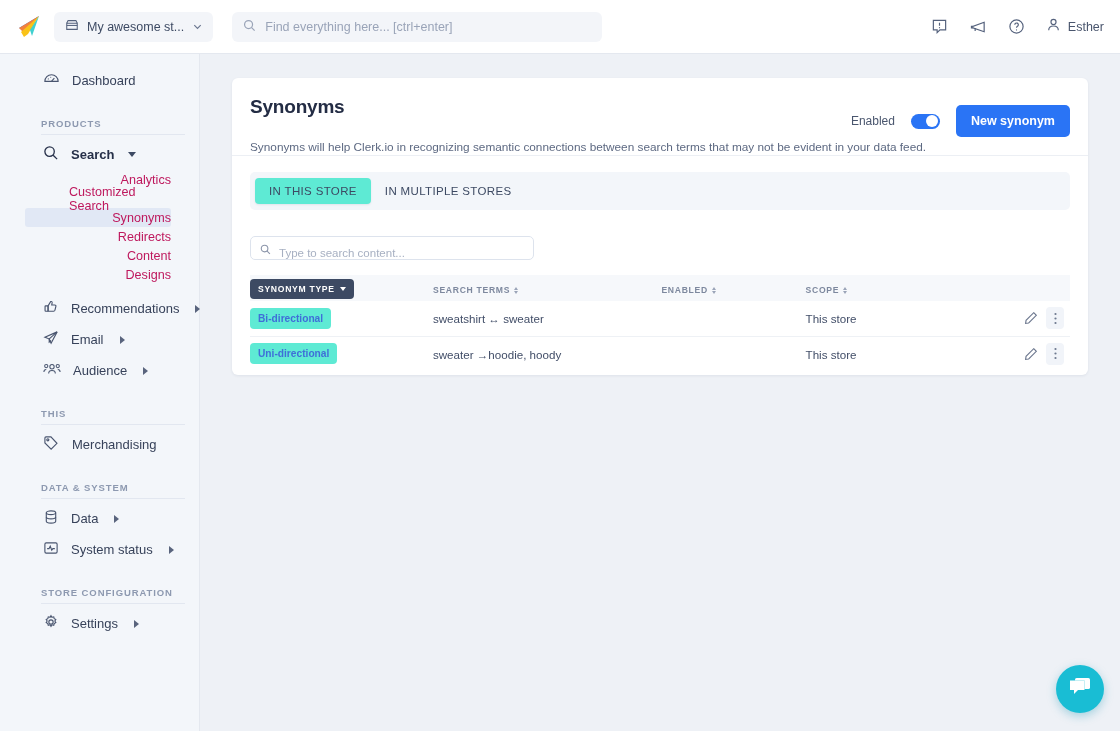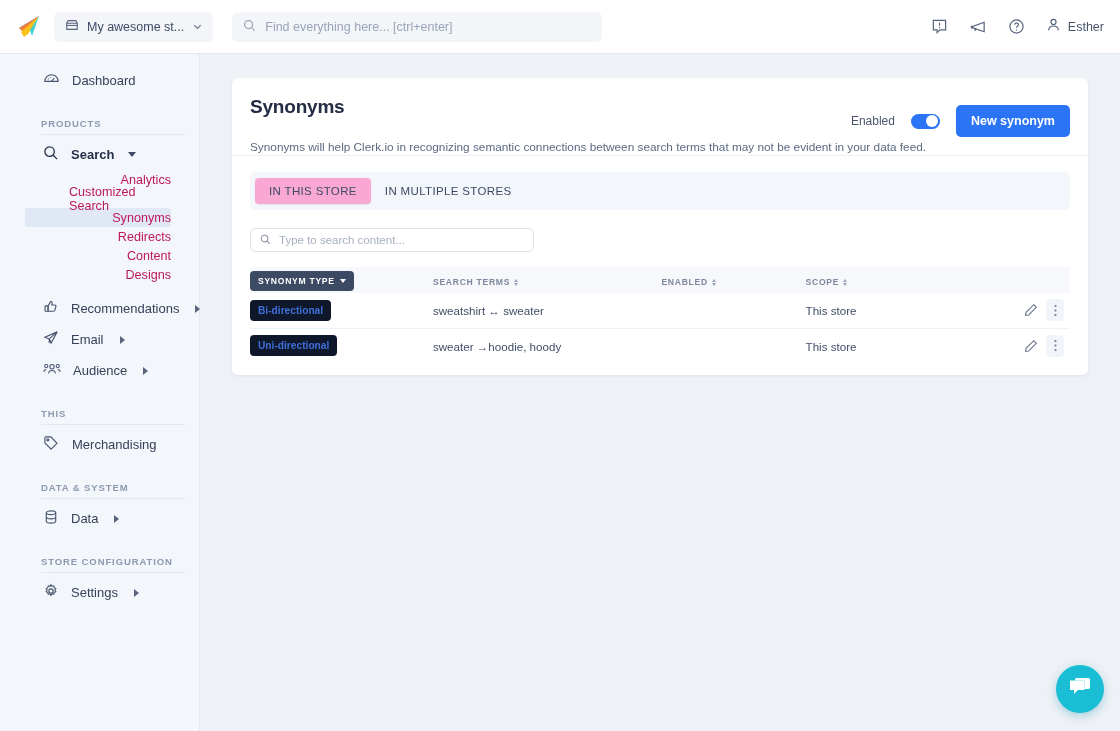--- a/index.html
+++ b/index.html
@@ -137,27 +137,27 @@
     background: #f3f6fa;
     border-radius: 5px;
     height: 38px;
     display: flex; align-items: center;
     padding: 4px 5px;
   }
   .tab {
     font-size: 11.5px; color: #3d4a63; letter-spacing: 0.35px;
     padding: 7px 14px; border-radius: 4px; cursor: pointer;
   }
-  .tab.active { background: #f9a8d4; box-shadow: 0 1px 2px rgba(40,55,85,0.09); }
+  .tab.active { background: #5eead4; box-shadow: 0 1px 2px rgba(40,55,85,0.09); }
 
   .content-search {
-    margin-top: 18px;
+    margin-top: 26px;
     width: 284px; height: 24px;
     border: 1px solid #dde3ed; border-radius: 5px;
-    display: flex; align-items: center; gap: 8px;
+    display: flex; align-items: flex-end; gap: 8px;
     padding: 0 9px;
   }
   .content-search .ph { font-size: 11.5px; color: #a7b0c2; }
 
   
   .tbl { margin-top: 15px; width: 100%; border-collapse: collapse; }
   .tbl thead tr { background: #f6f8fb; height: 26px; }
   .tbl th { text-align: left; font-weight: normal; padding: 0; }
   .th-inner {
     display: inline-flex; align-items: center; gap: 4px;
@@ -176,21 +176,21 @@
   .sort-ar i { width:0;height:0;border-left:2.5px solid transparent;border-right:2.5px solid transparent; display:block; }
   .sort-ar i.up { border-bottom:3px solid #9aa4b8; }
   .sort-ar i.dn { border-top:3px solid #9aa4b8; }
 
   .tbl tbody tr { height: 35px; border-bottom: 1px solid #eef1f5; }
   .tbl tbody tr:last-child { border-bottom: none; }
   .tbl td { padding: 0; vertical-align: middle; }
 
   .badge {
     display: inline-block;
-    background: #0f172a; color: #3f6fd8;
+    background: #5eead4; color: #3f6fd8;
     font-size: 10.2px; font-weight: bold;
     padding: 5px 8px; border-radius: 4px;
   }
   .terms { font-size: 11.6px; color: #424e68; }
   .scope { font-size: 11.6px; color: #424e68; }
 
   .row-toggle {
     width: 27px; height: 14px; border-radius: 8px;
     background: #2a74f5; position: relative; cursor: pointer;
   }
@@ -404,20 +404,30 @@
       <svg width="16" height="16" viewBox="0 0 17 17" fill="none" stroke="#49556f" stroke-width="1.2">
         <ellipse cx="8.5" cy="4" rx="5" ry="2"></ellipse>
           <path d="M3.5 4v4.5c0 1.1 2.2 2 5 2s5-.9 5-2V4"></path>
         <path d="M3.5 8.5V13c0 1.1 2.2 2 5 2s5-.9 5-2V8.5"></path>
       </svg>
     </span>
     <span class="ni-label">Data</span>
     <span class="tri-right"></span>
   </div>
 
+  <div class="nav-item">
+    <span>
+      <svg width="16" height="16" viewBox="0 0 17 17" fill="none" stroke="#49556f" stroke-width="1.2">
+        <rect x="2" y="3" width="13" height="11" rx="1.4"></rect>
+        <path d="M4.4 9.2h2l1.3-2.6 1.6 4.2 1.2-1.6h2.1"></path>
+      </svg>
+    </span>
+    <span class="ni-label">System status</span>
+    <span class="tri-right"></span>
+  </div>
 
   <div class="sec-head">STORE CONFIGURATION</div>
   <div class="sec-rule"></div>
 
   <div class="nav-item">
     <span>
       <svg width="16" height="16" viewBox="0 0 17 17" fill="none" stroke="#49556f" stroke-width="1.2">
         <circle cx="8.5" cy="8.5" r="2.3"></circle>
         <path d="M8.5 1.8l1 1.7 1.9-.5.5 1.9 1.7 1-1 1.6 1 1.6-1.7 1-.5 1.9-1.9-.5-1 1.7-1-1.7-1.9.5-.5-1.9-1.7-1 1-1.6-1-1.6 1.7-1 .5-1.9 1.9.5z"></path>
       </svg>

